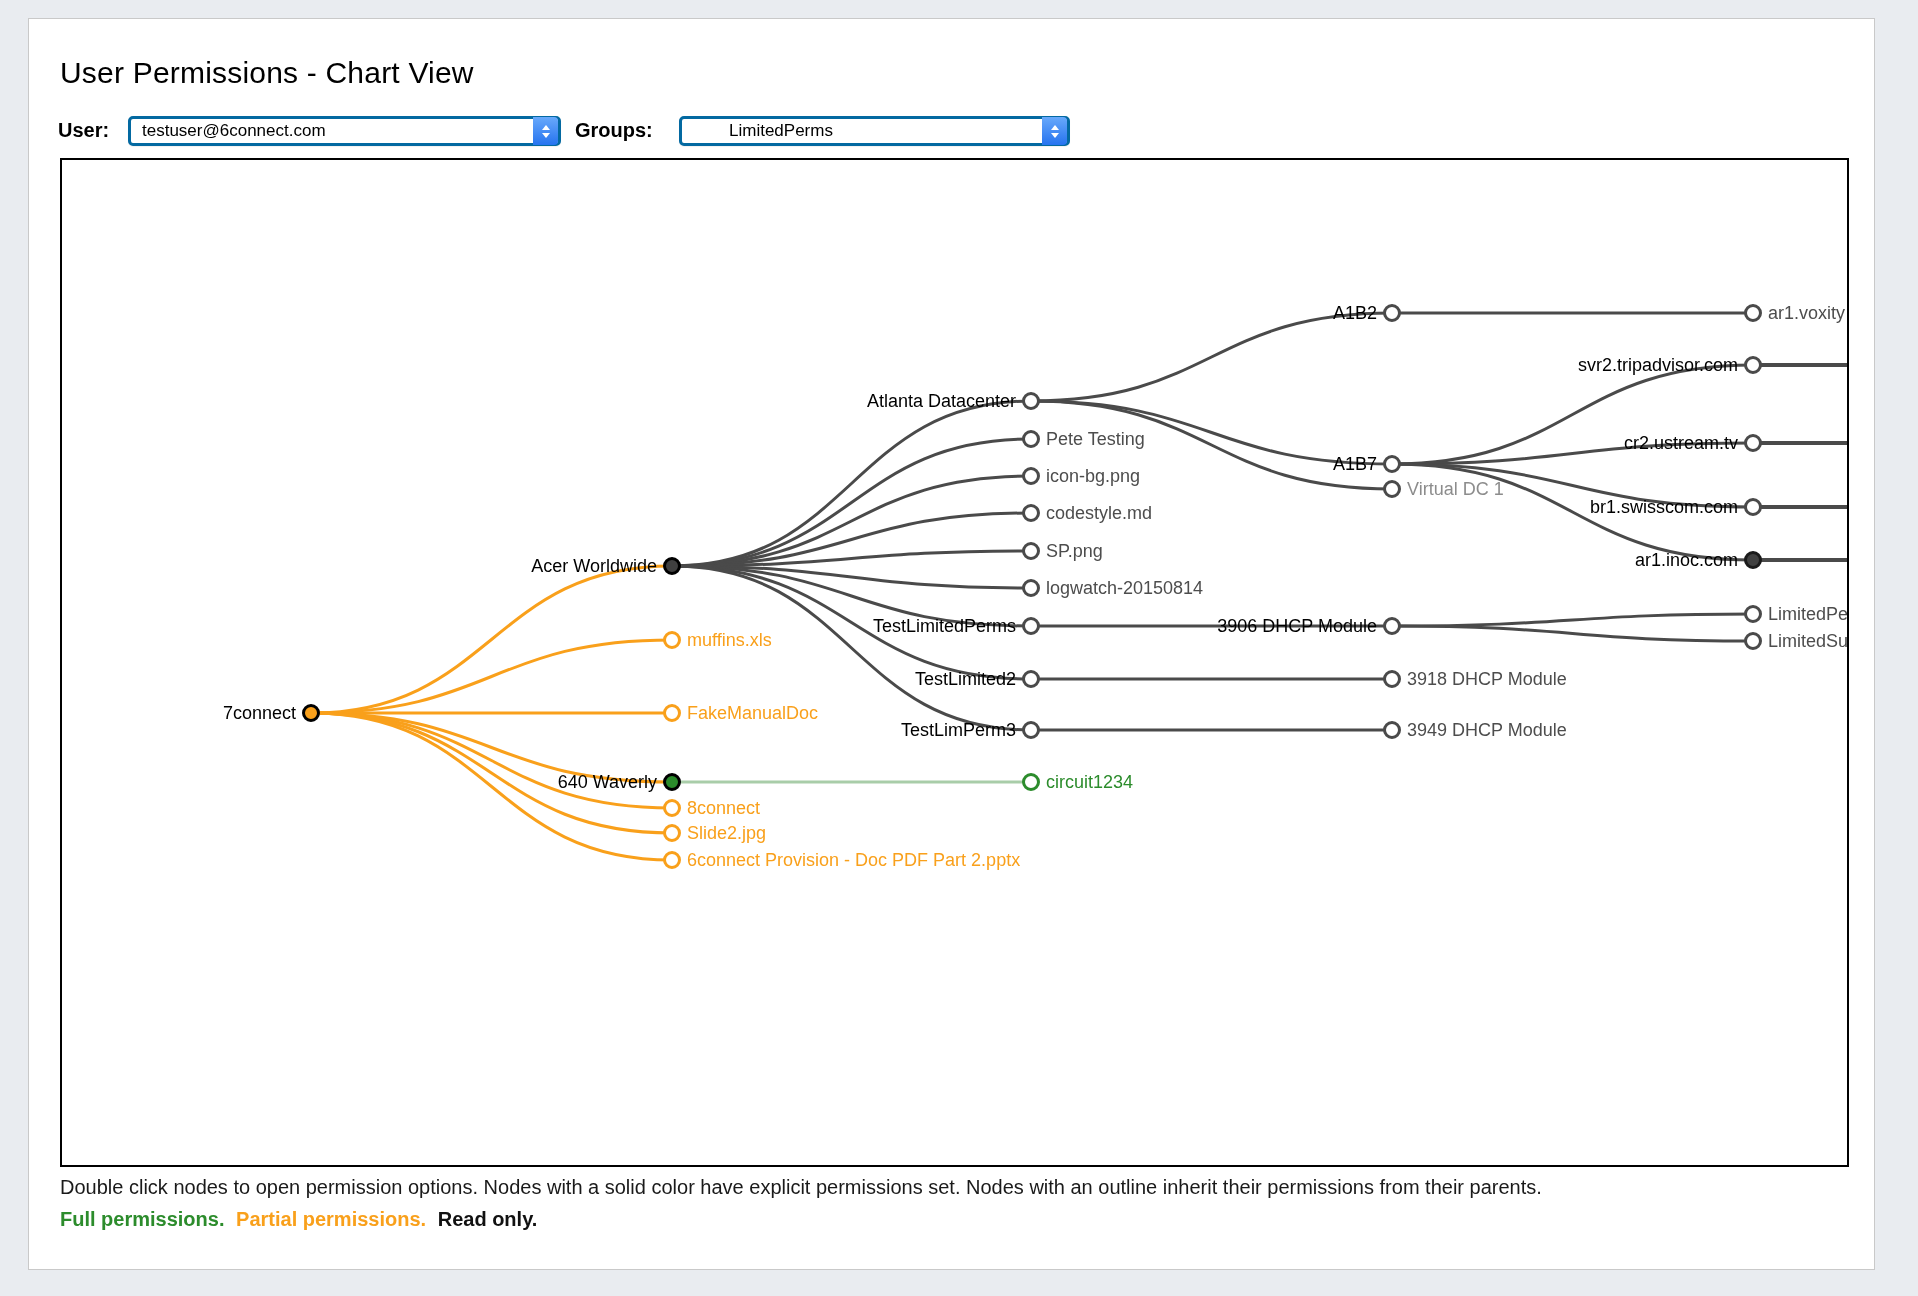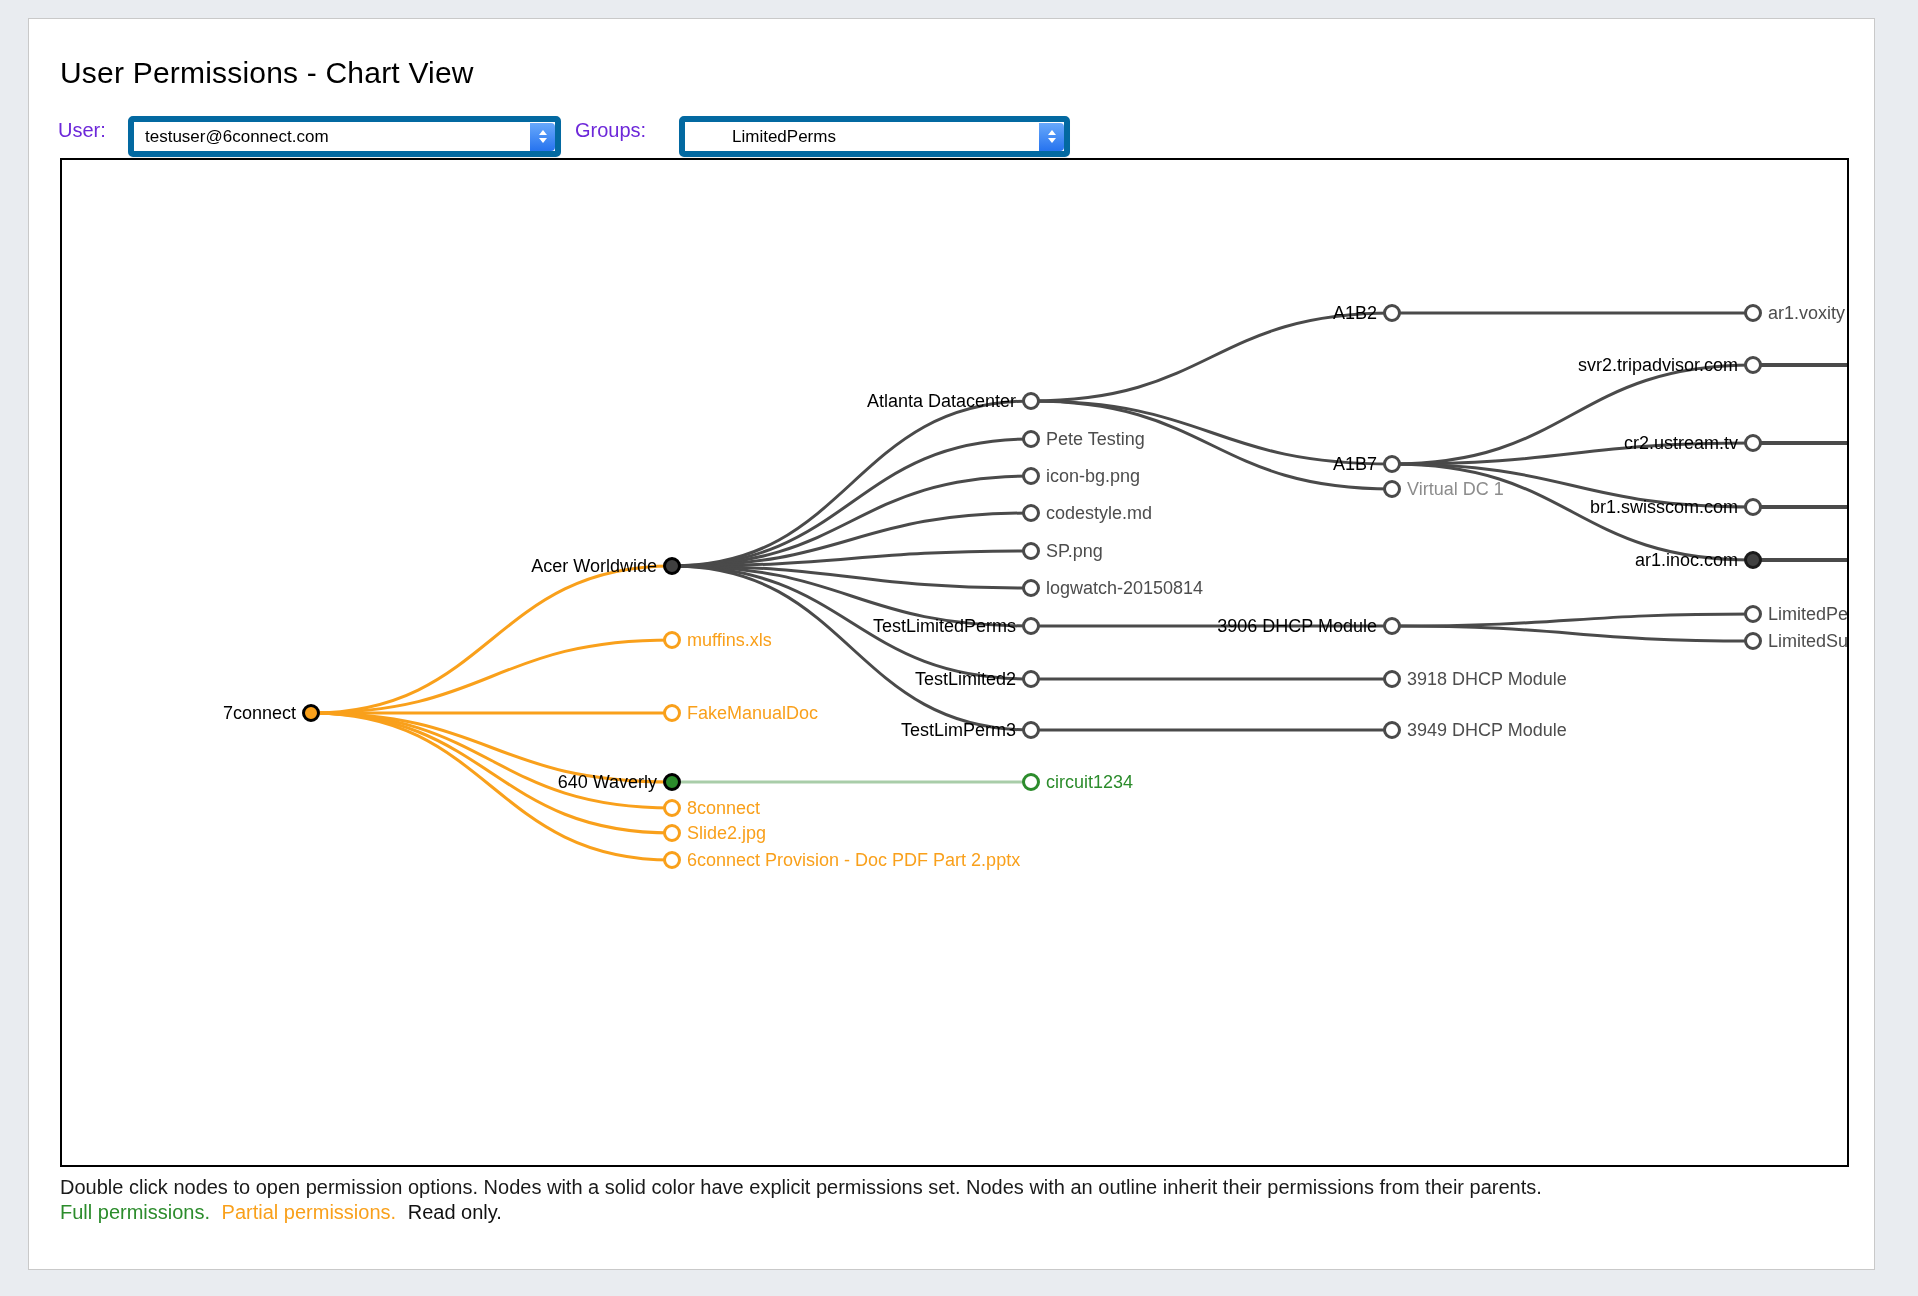--- a/index.html
+++ b/index.html
@@ -12,27 +12,27 @@
   .card{
     position:absolute;left:28px;top:18px;width:1847px;height:1252px;
     background:#ffffff;border:1px solid #c9c9c9;box-sizing:border-box;
   }
   .page-title{
     position:absolute;left:31px;top:37px;
     font-size:30px;color:#000000;letter-spacing:0.2px;
   }
   .controls{position:absolute;left:0;top:97px;width:100%;height:30px;}
   .ctrl-label{
-    position:absolute;top:3px;font-size:20px;color:#6d28d9;
+    position:absolute;top:3px;font-size:20px;color:#000000;font-weight:bold;
   }
   .ctrl-label.user{left:29px;}
   .ctrl-label.groups{left:546px;}
   .select{
-    position:absolute;top:0;height:41px;box-sizing:border-box;
-    background:#ffffff;border:6px solid #0369a1;border-radius:5px;
+    position:absolute;top:0;height:30px;box-sizing:border-box;
+    background:#ffffff;border:3px solid #0369a1;border-radius:5px;
     display:flex;align-items:center;justify-content:space-between;
     box-shadow:0 1px 1px rgba(0,0,0,0.06);
     cursor:default;
   }
   .select.user-select{left:99px;width:433px;}
   .select.groups-select{left:650px;width:391px;padding-left:36px;}
   .select .value{font-size:17px;color:#000;padding-left:11px;white-space:nowrap;}
   .select .stepper{
     width:25px;height:28px;border-radius:0 4px 4px 0;
     background:linear-gradient(#68a9fb,#2673ef);
@@ -40,21 +40,21 @@
     flex:0 0 auto;
   }
   .tri-up{width:0;height:0;border-left:4.5px solid transparent;border-right:4.5px solid transparent;border-bottom:5.5px solid #fff;}
   .tri-down{width:0;height:0;border-left:4.5px solid transparent;border-right:4.5px solid transparent;border-top:5.5px solid #fff;}
   .chart{
     position:absolute;left:31px;top:139px;width:1785px;height:1005px;
     border:2px solid #000;background:#fff;overflow:hidden;
   }
   .chart svg{display:block;}
   .legend{position:absolute;left:31px;top:1157px;width:1700px;font-size:20px;color:#1a1a1a;}
-  .legend .line2{margin-top:2px;font-weight:normal;}
+  .legend .line2{margin-top:9px;font-weight:bold;}
   .legend .line2 span{margin-right:6px;}
   svg text{font-family:"Liberation Sans","DejaVu Sans",sans-serif;font-size:18px;}
 </style>
 </head>
 <body>
 
 <div class="card">
 
   <div class="page-title">User Permissions - Chart View</div>
 

